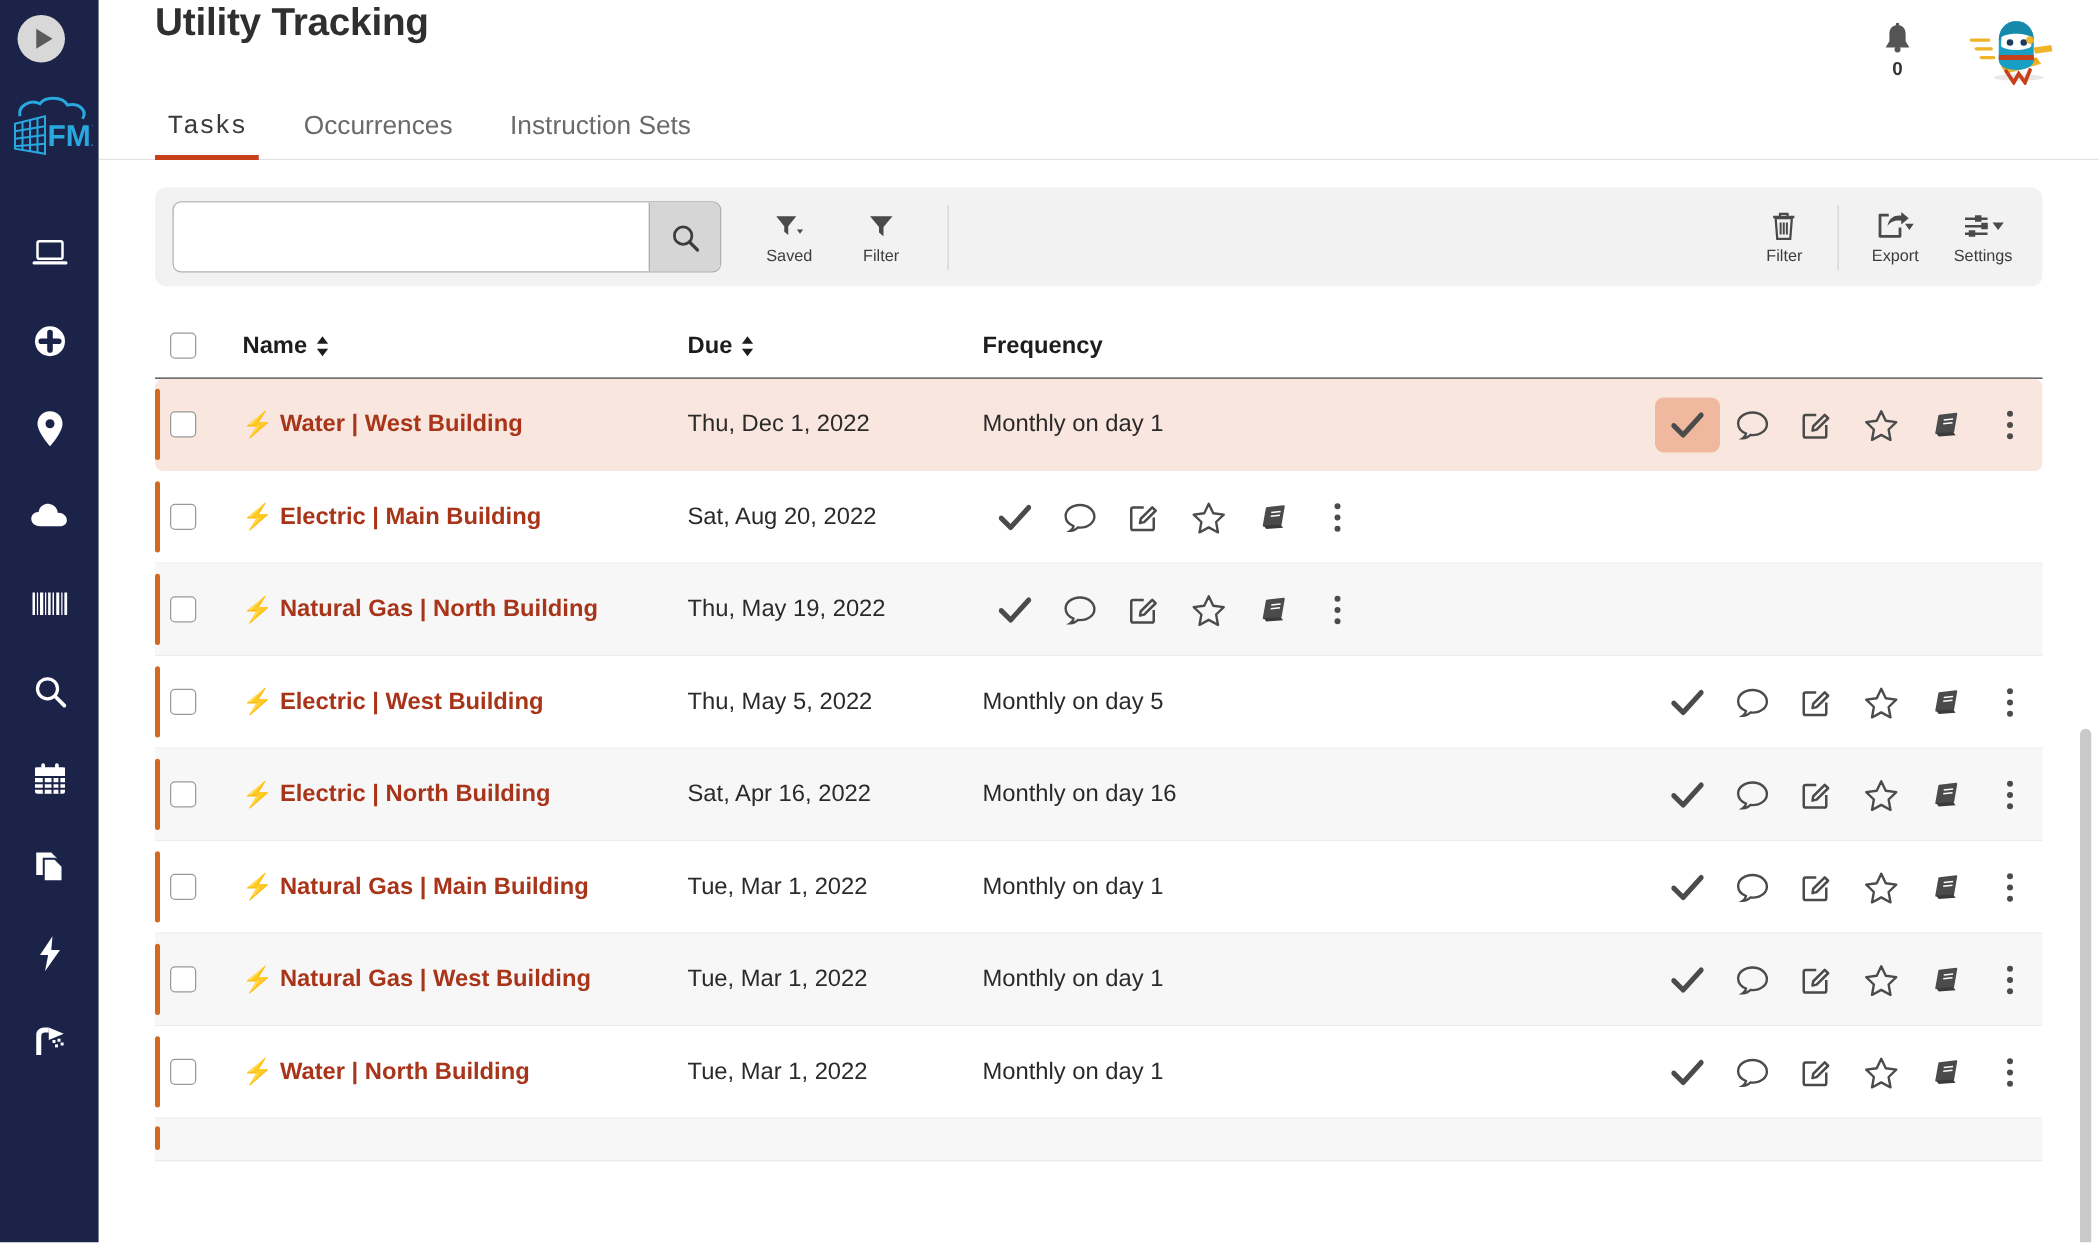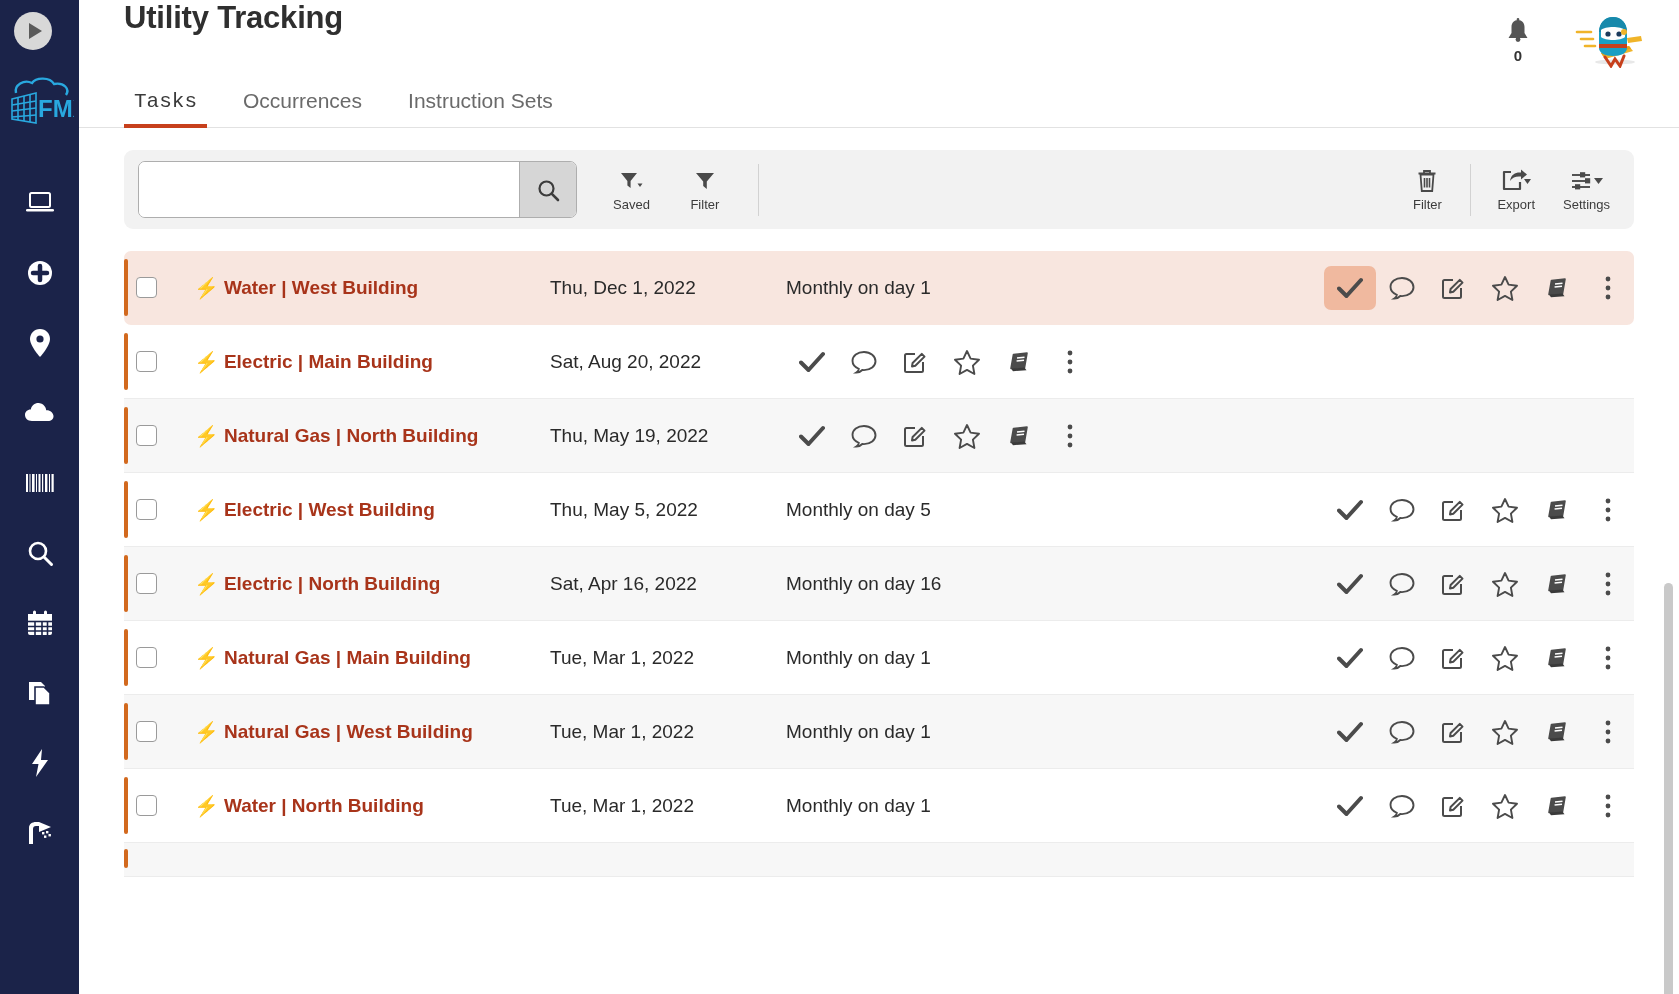--- a/index.html
+++ b/index.html
@@ -434,20 +434,47 @@
                 <path d="M24 9 L33 9 L28.5 15 Z" fill="#4a4a4a"></path>
               </svg>
             </span>
             <span class="lbl">Settings</span>
           </div>
         </div>
       </div>
     </div>
 
     <div class="table-wrap">
+      <div class="thead">
+        <div class="col-check">
+          <div class="chk"></div>
+        </div>
+        <div class="th col-name">
+          <span>Name</span>
+          <span class="sort-ico">
+            <svg width="12" height="18" viewBox="0 0 12 18">
+              <path d="M6 1 L10.5 7 L1.5 7 Z" fill="#1d1d1d"></path>
+              <path d="M6 17 L1.5 11 L10.5 11 Z" fill="#1d1d1d"></path>
+            </svg>
+          </span>
+        </div>
+        <div class="th col-due">
+          <span>Due</span>
+          <span class="sort-ico">
+            <svg width="12" height="18" viewBox="0 0 12 18">
+              <path d="M6 1 L10.5 7 L1.5 7 Z" fill="#1d1d1d"></path>
+              <path d="M6 17 L1.5 11 L10.5 11 Z" fill="#1d1d1d"></path>
+            </svg>
+          </span>
+        </div>
+        <div class="th col-freq">
+          <span>Frequency</span>
+        </div>
+        <div class="col-acts"></div>
+      </div>
 
       <div class="rows" id="rows">
           <div class="row sel">
             <div class="lbar"></div>
             <div class="col-check">
               <div class="chk"></div>
             </div>
             <div class="col-name cell-name">
               <span class="bolt">⚡</span>
               <span>Water | West Building</span>

